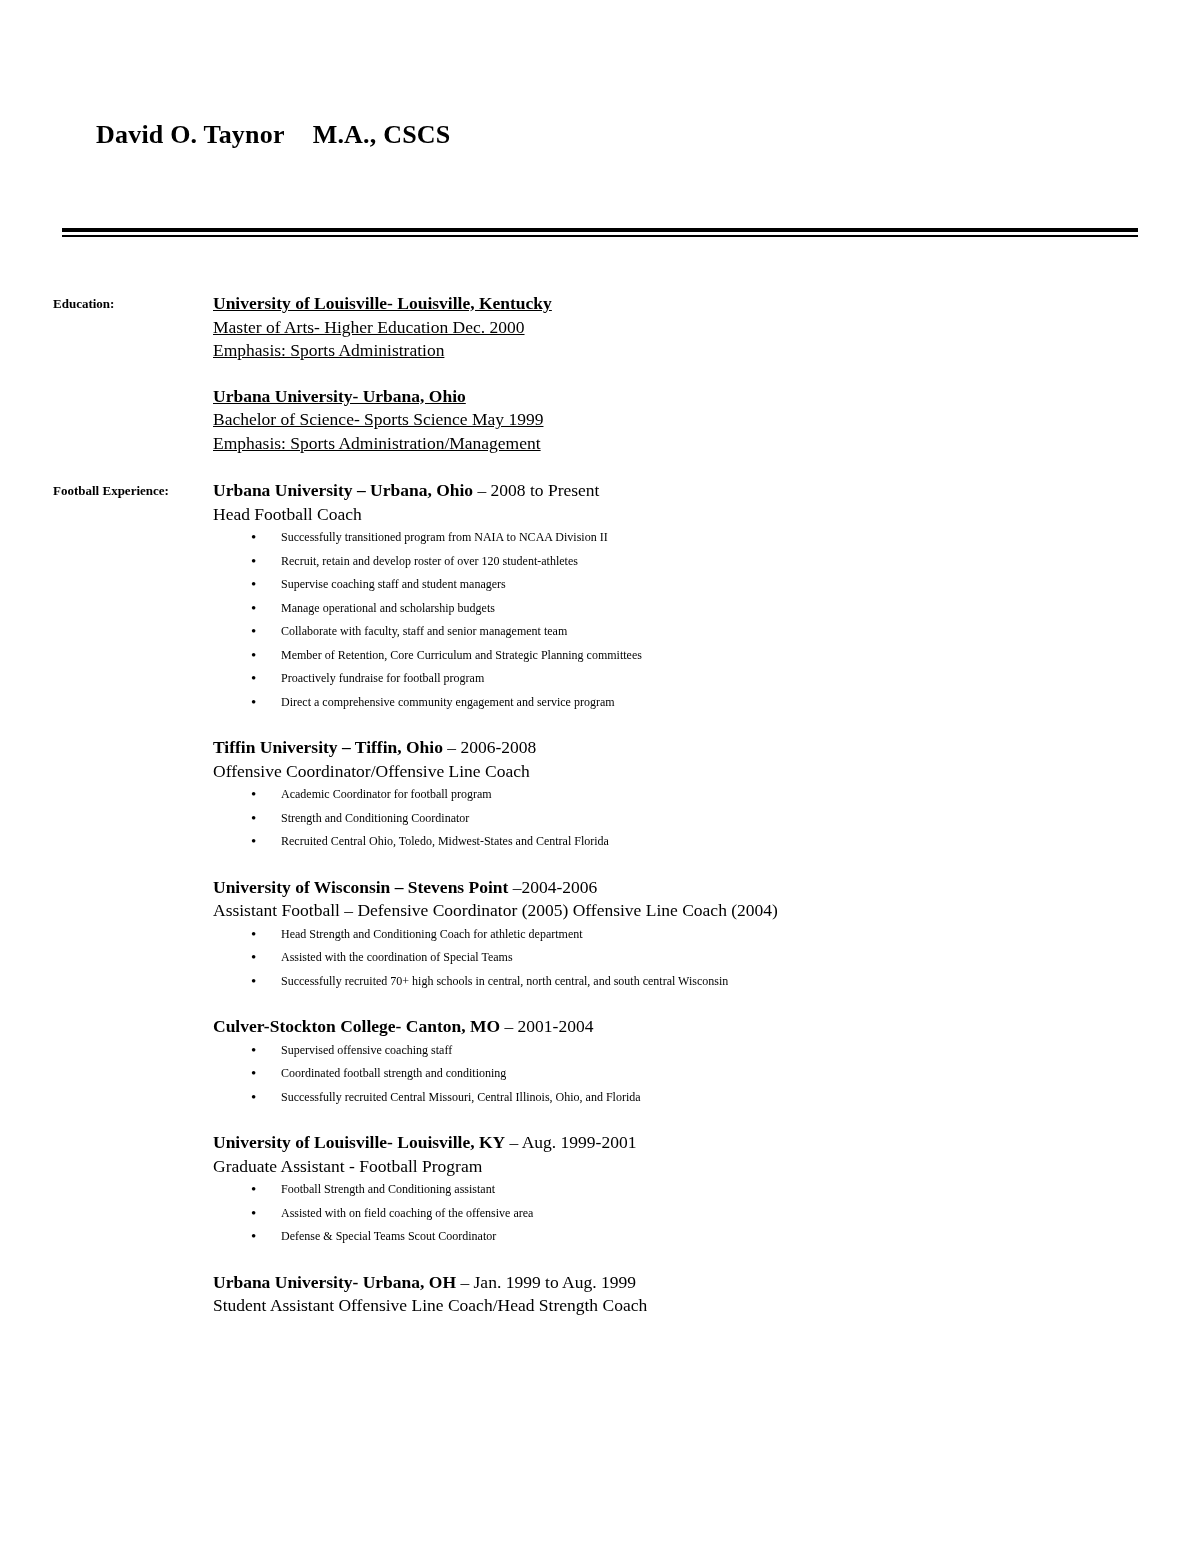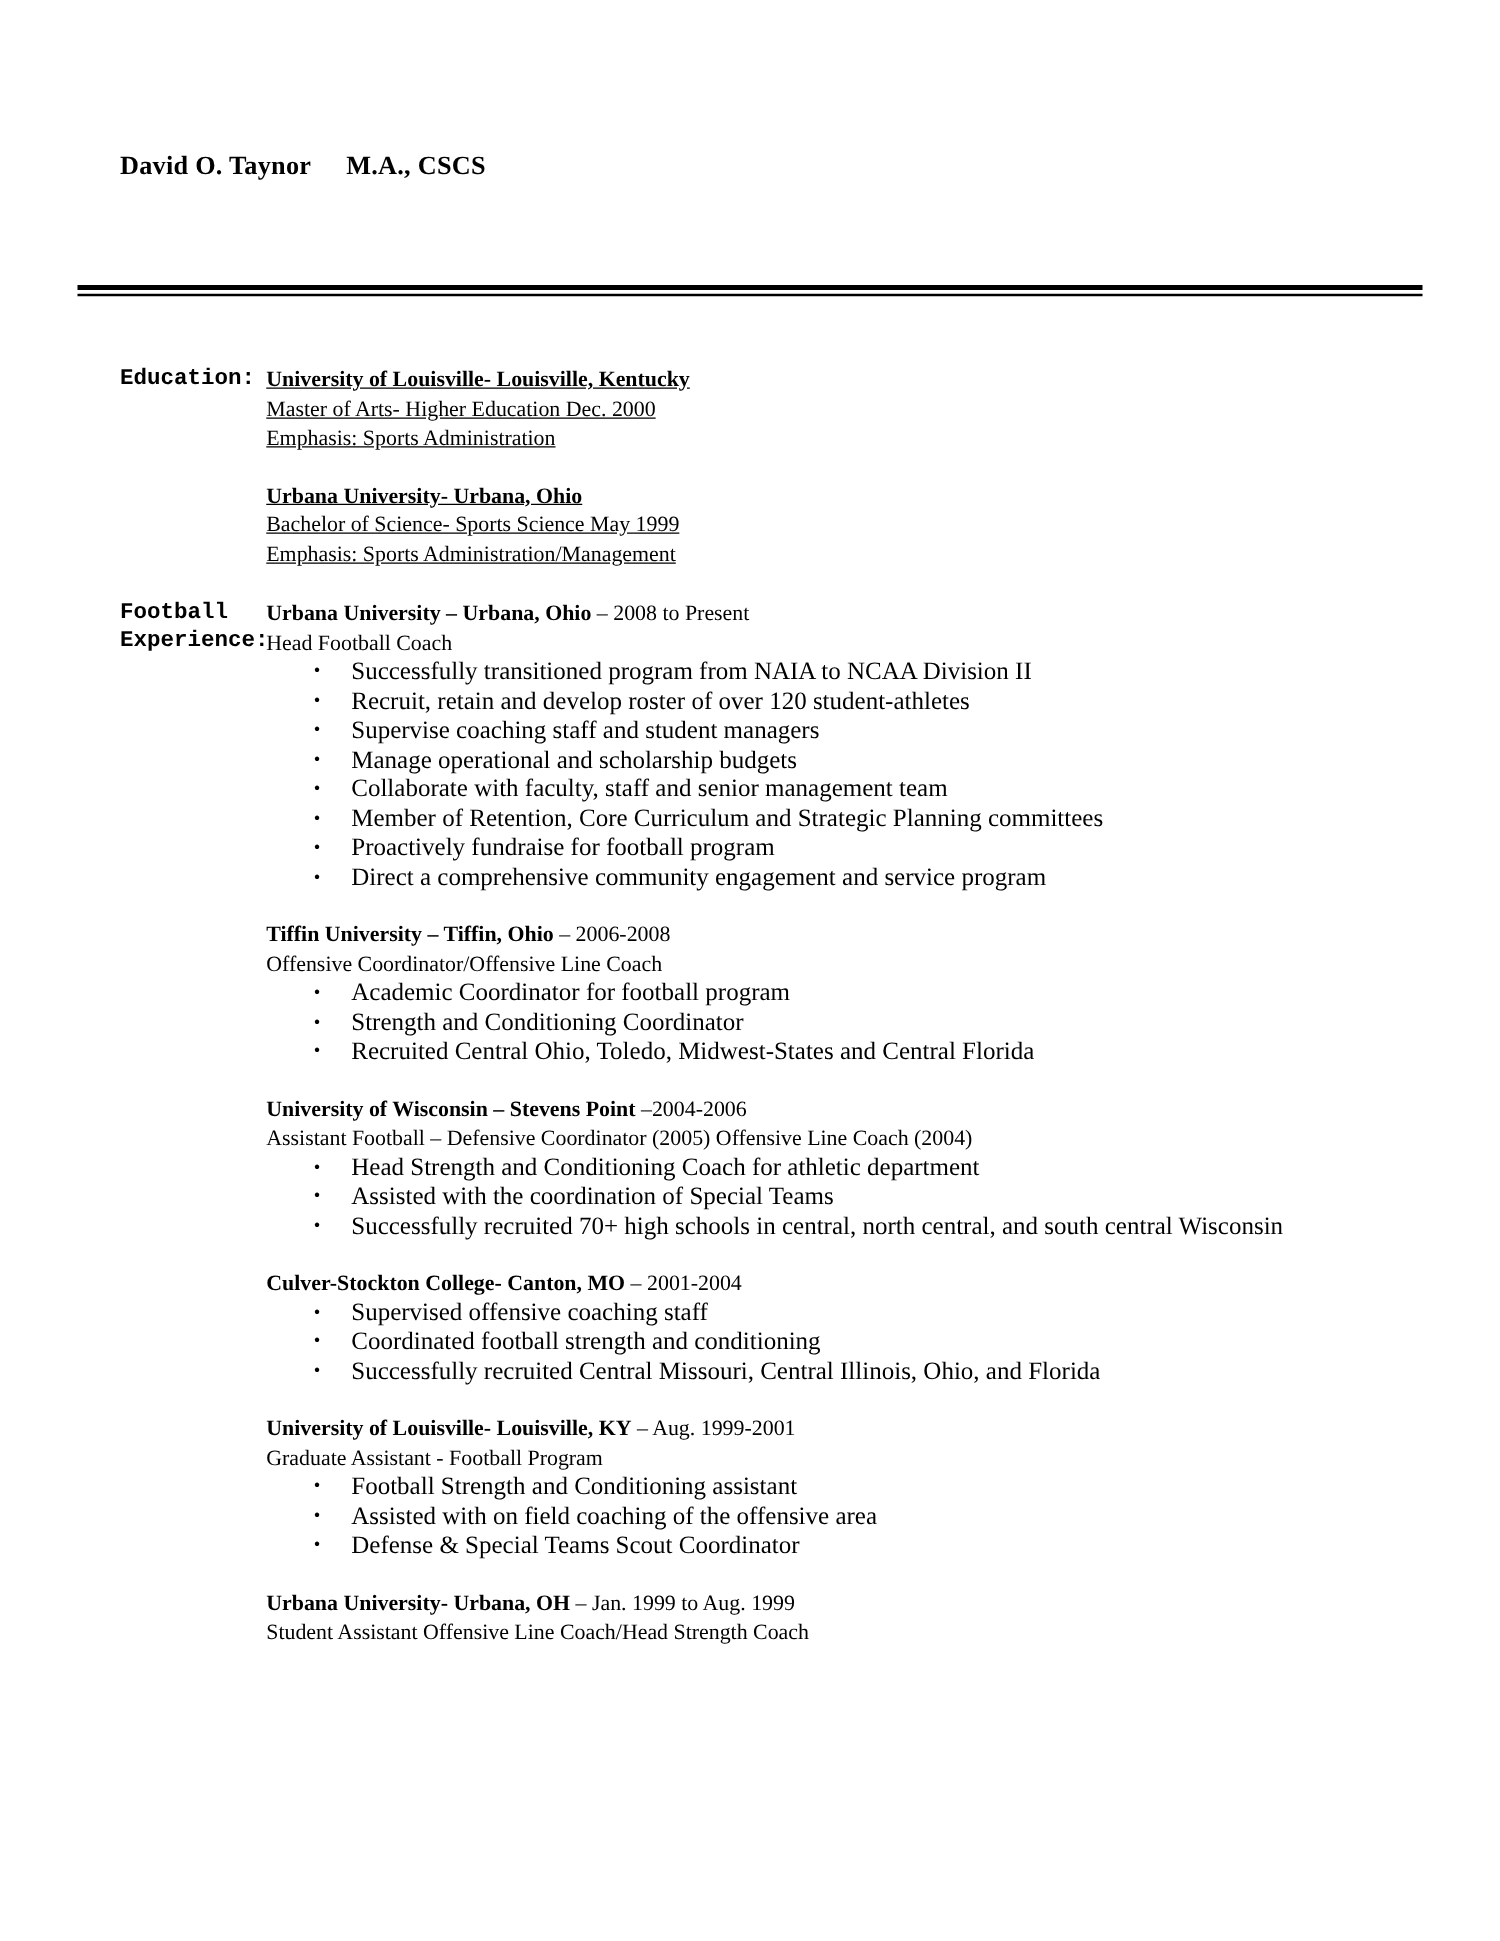--- a/index.html
+++ b/index.html
@@ -16,21 +16,21 @@
     height: 1553px;
     position: relative;
     background: #ffffff;
     box-sizing: border-box;
     overflow: hidden;
   }
   .name-line {
     position: absolute;
     top: 120px;
     left: 96px;
-    font-size: 21px;
+    font-size: 26px;
     font-weight: bold;
     letter-spacing: 0.2px;
   }
   .name-line .credentials {
     margin-left: 28px;
   }
   .rule-wrap {
     position: absolute;
     top: 228px;
     left: 62px;
@@ -53,27 +53,26 @@
     top: 292px;
     left: 0;
     width: 1200px;
   }
   .section {
     display: flex;
     align-items: flex-start;
   }
   .section-label {
     width: 213px;
-    padding-left: 96px;
+    padding-left: 53px;
     box-sizing: border-box;
-    font-size: 18px;
+    font-size: 13px;
     font-weight: bold;
     line-height: 23px;
     flex: 0 0 213px;
-    font-family: Liberation Mono, monospace;
   }
   .section-body {
     flex: 1 1 auto;
     padding-right: 60px;
   }
   .entry {
     margin-bottom: 22px;
   }
   .entry:last-child {
     margin-bottom: 0;
@@ -90,21 +89,21 @@
     line-height: 23.5px;
   }
   ul.bullets {
     list-style: none;
     margin: 0;
     padding: 0;
   }
   ul.bullets li {
     position: relative;
     padding-left: 68px;
-    font-size: 20px;
+    font-size: 12px;
     line-height: 23.5px;
   }
   ul.bullets li::before {
     content: "\2022";
     position: absolute;
     left: 38px;
     top: 0;
     font-size: 15px;
     line-height: 23.5px;
   }

